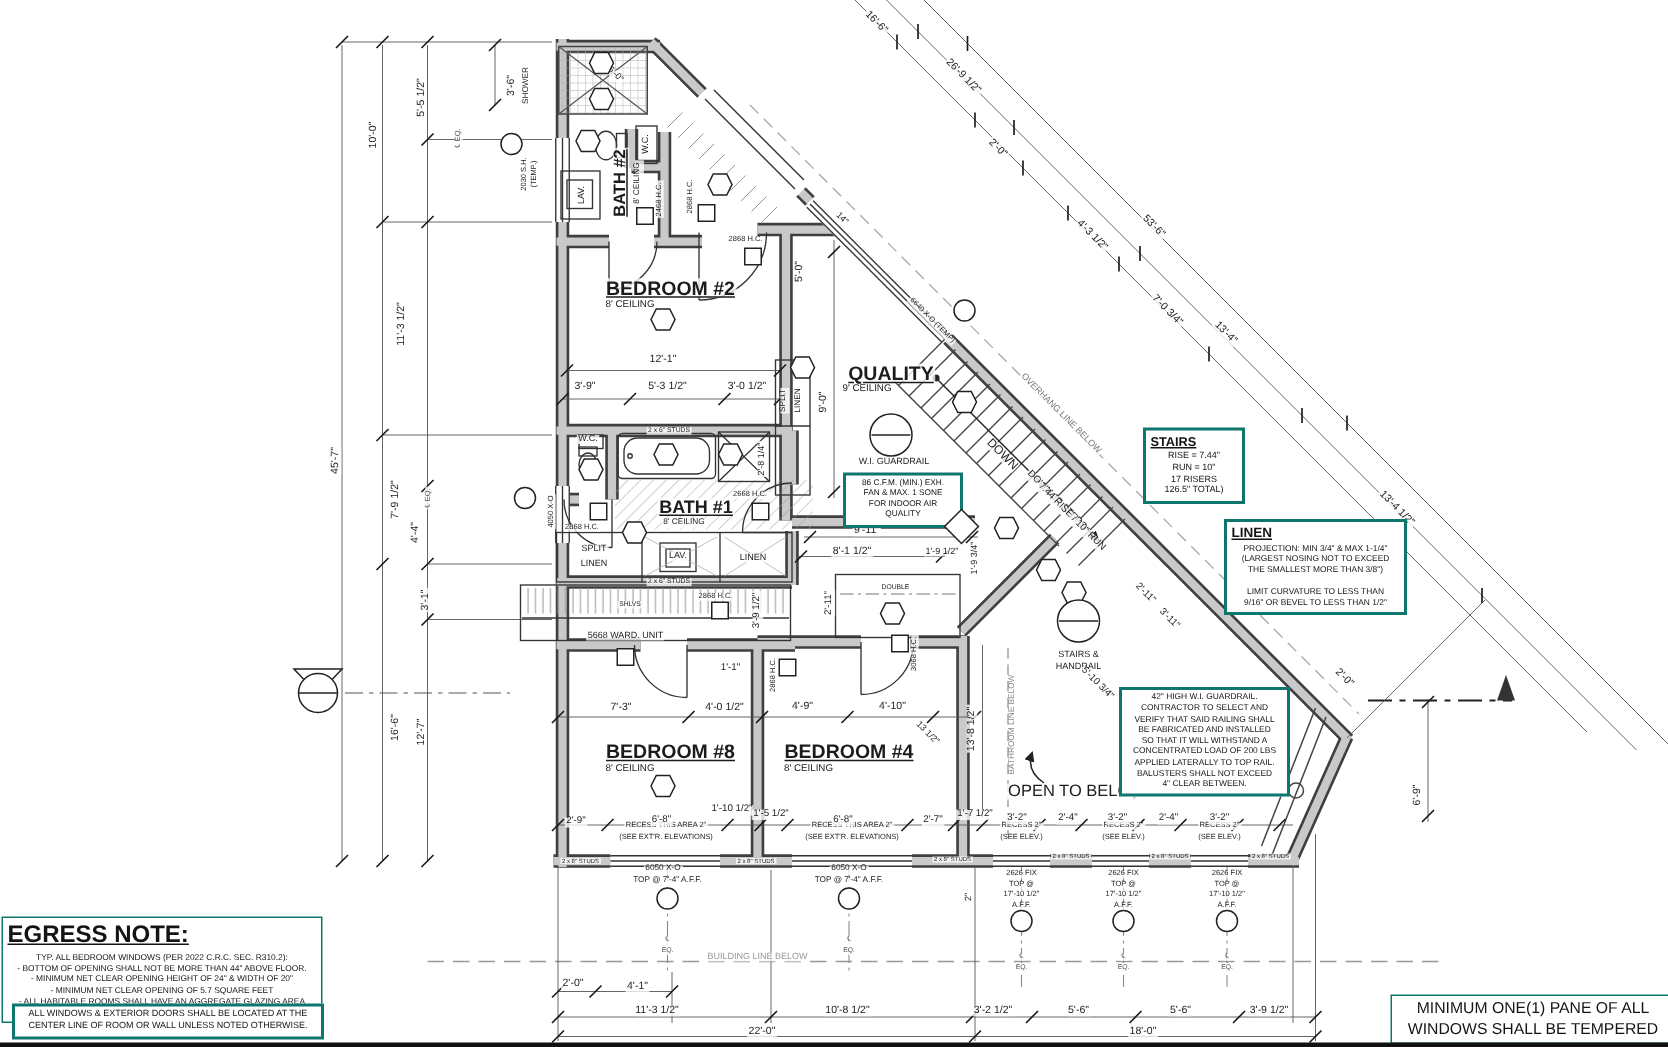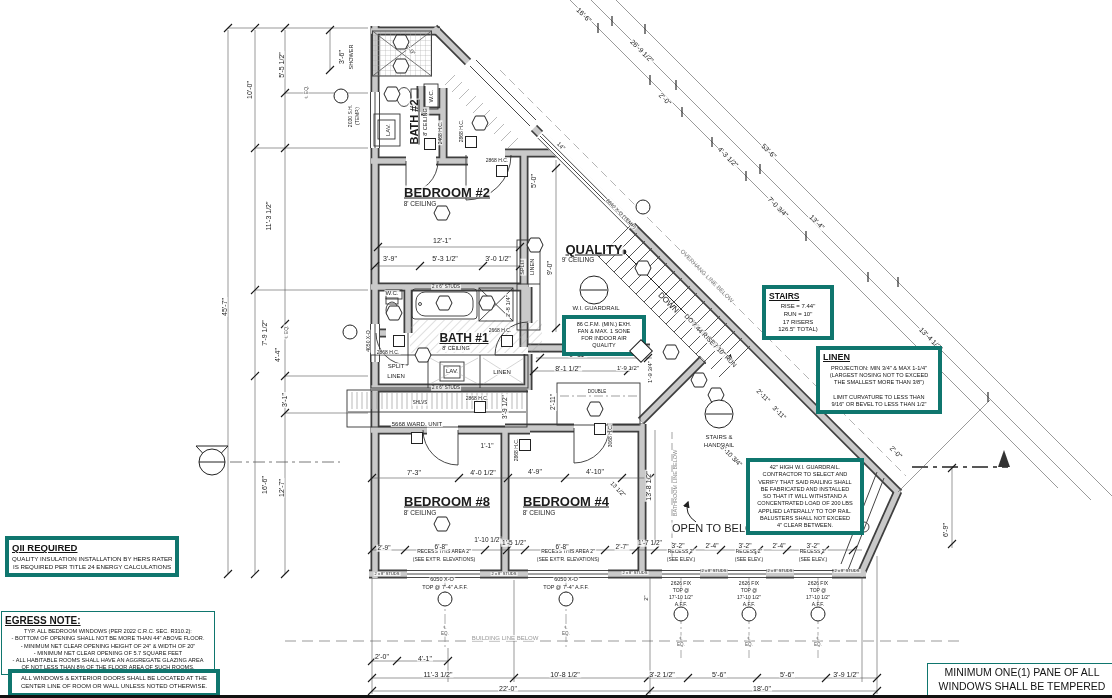--- a/index.html
+++ b/index.html
@@ -3,21 +3,21 @@
 <meta charset="utf-8">
 <style>
   html,body{margin:0;padding:0;background:#fff;}
   #sheet{position:relative;width:1112px;height:698px;background:#fff;overflow:hidden;
          font-family:"Liberation Sans",sans-serif;}
   #linework{position:absolute;left:0;top:0;z-index:1;}
   .lbl{position:absolute;white-space:nowrap;color:#1c1c1c;line-height:1;padding:0 1px;
        background:rgba(255,255,255,.78);z-index:4;transform-origin:center;}
   .lbl.b{font-weight:bold}
   .lbl.u{text-decoration:underline}
-  .note{position:absolute;border:4px solid #0f766e;background:#fff;color:#141414;
+  .note{position:absolute;border:2px solid #0f766e;background:#fff;color:#141414;
         padding:2px 3px;z-index:5;line-height:1.3;}
   .note .tl{font-weight:bold;text-decoration:underline;display:block;margin-bottom:1px;}
   .note div{white-space:nowrap;text-align:center;}
   .note.ctr{text-align:center;}
   .sym{position:absolute;transform:translate(-50%,-50%);z-index:6;line-height:0;}
   #botline{position:absolute;left:0;bottom:0;width:100%;height:3px;background:#111;z-index:7;}
 </style>
 </head>
 <body>
 
@@ -426,27 +426,22 @@
         <div>42" HIGH W.I. GUARDRAIL.</div>
         <div>CONTRACTOR TO SELECT AND</div>
         <div>VERIFY THAT SAID RAILING SHALL</div>
         <div>BE FABRICATED AND INSTALLED</div>
         <div>SO THAT IT WILL WITHSTAND A</div>
         <div>CONCENTRATED LOAD OF 200 LBS</div>
         <div>APPLIED LATERALLY TO TOP RAIL.</div>
         <div>BALUSTERS SHALL NOT EXCEED</div>
         <div>4" CLEAR BETWEEN.</div>
       </div>
-      <div class="note" style="left: 5px; top: 536px; width: 160px; font-size: 6.2px;">
-        <span class="tl" style="font-size: 9.5px;">QII REQUIRED</span>
-        <div>QUALITY INSULATION INSTALLATION BY HERS RATER</div>
-        <div>IS REQUIRED PER TITLE 24 ENERGY CALCULATIONS</div>
-      </div>
       <div class="note" style="left: 1px; top: 611px; width: 206px; font-size: 5.6px; border-width: 1.5px;">
-        <span class="tl" style="font-size: 10px;">EGRESS NOTE:</span>
+        <span class="tl" style="font-size: 16px;">EGRESS NOTE:</span>
         <div>TYP. ALL BEDROOM WINDOWS (PER 2022 C.R.C. SEC. R310.2):</div>
         <div>- BOTTOM OF OPENING SHALL NOT BE MORE THAN 44" ABOVE FLOOR.</div>
         <div>- MINIMUM NET CLEAR OPENING HEIGHT OF 24" &amp; WIDTH OF 20"</div>
         <div>- MINIMUM NET CLEAR OPENING OF 5.7 SQUARE FEET</div>
         <div>- ALL HABITABLE ROOMS SHALL HAVE AN AGGREGATE GLAZING AREA</div>
         <div>OF NOT LESS THAN 8% OF THE FLOOR AREA OF SUCH ROOMS.</div>
       </div>
       <div class="note ctr" style="left: 8px; top: 669px; width: 198px; font-size: 6px;">
         <div>ALL WINDOWS &amp; EXTERIOR DOORS SHALL BE LOCATED AT THE</div>
         <div>CENTER LINE OF ROOM OR WALL UNLESS NOTED OTHERWISE.</div>

